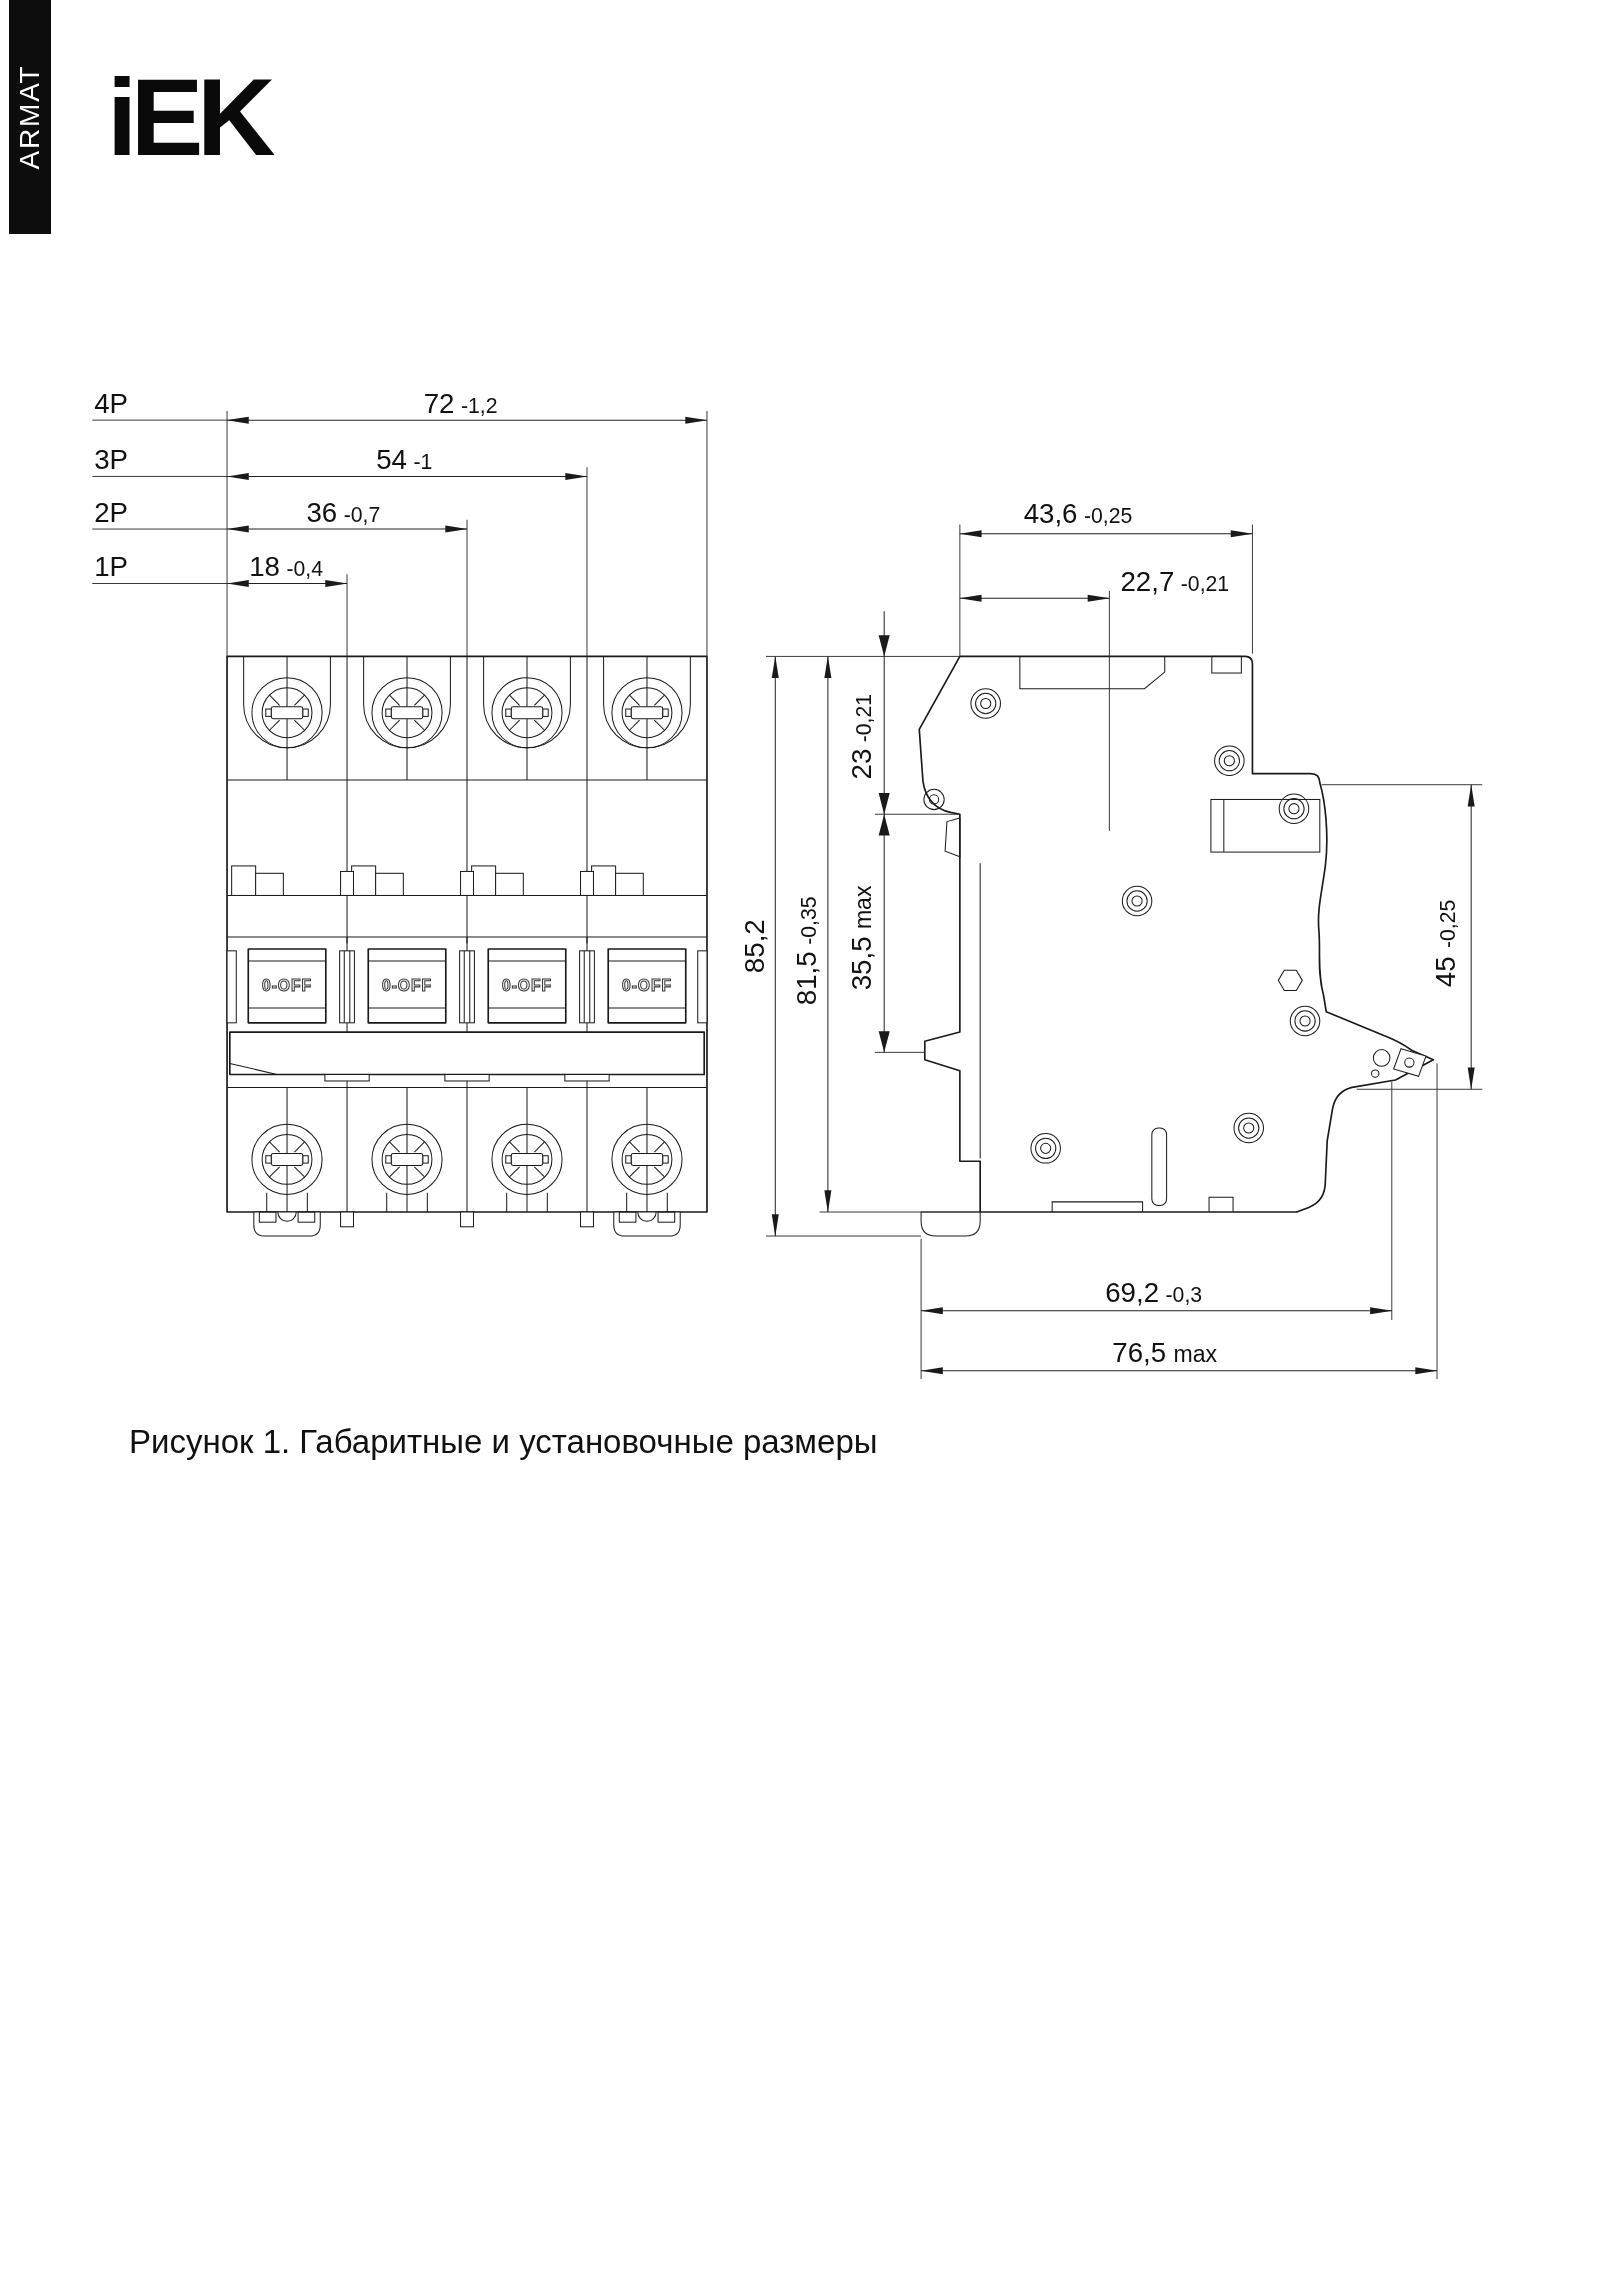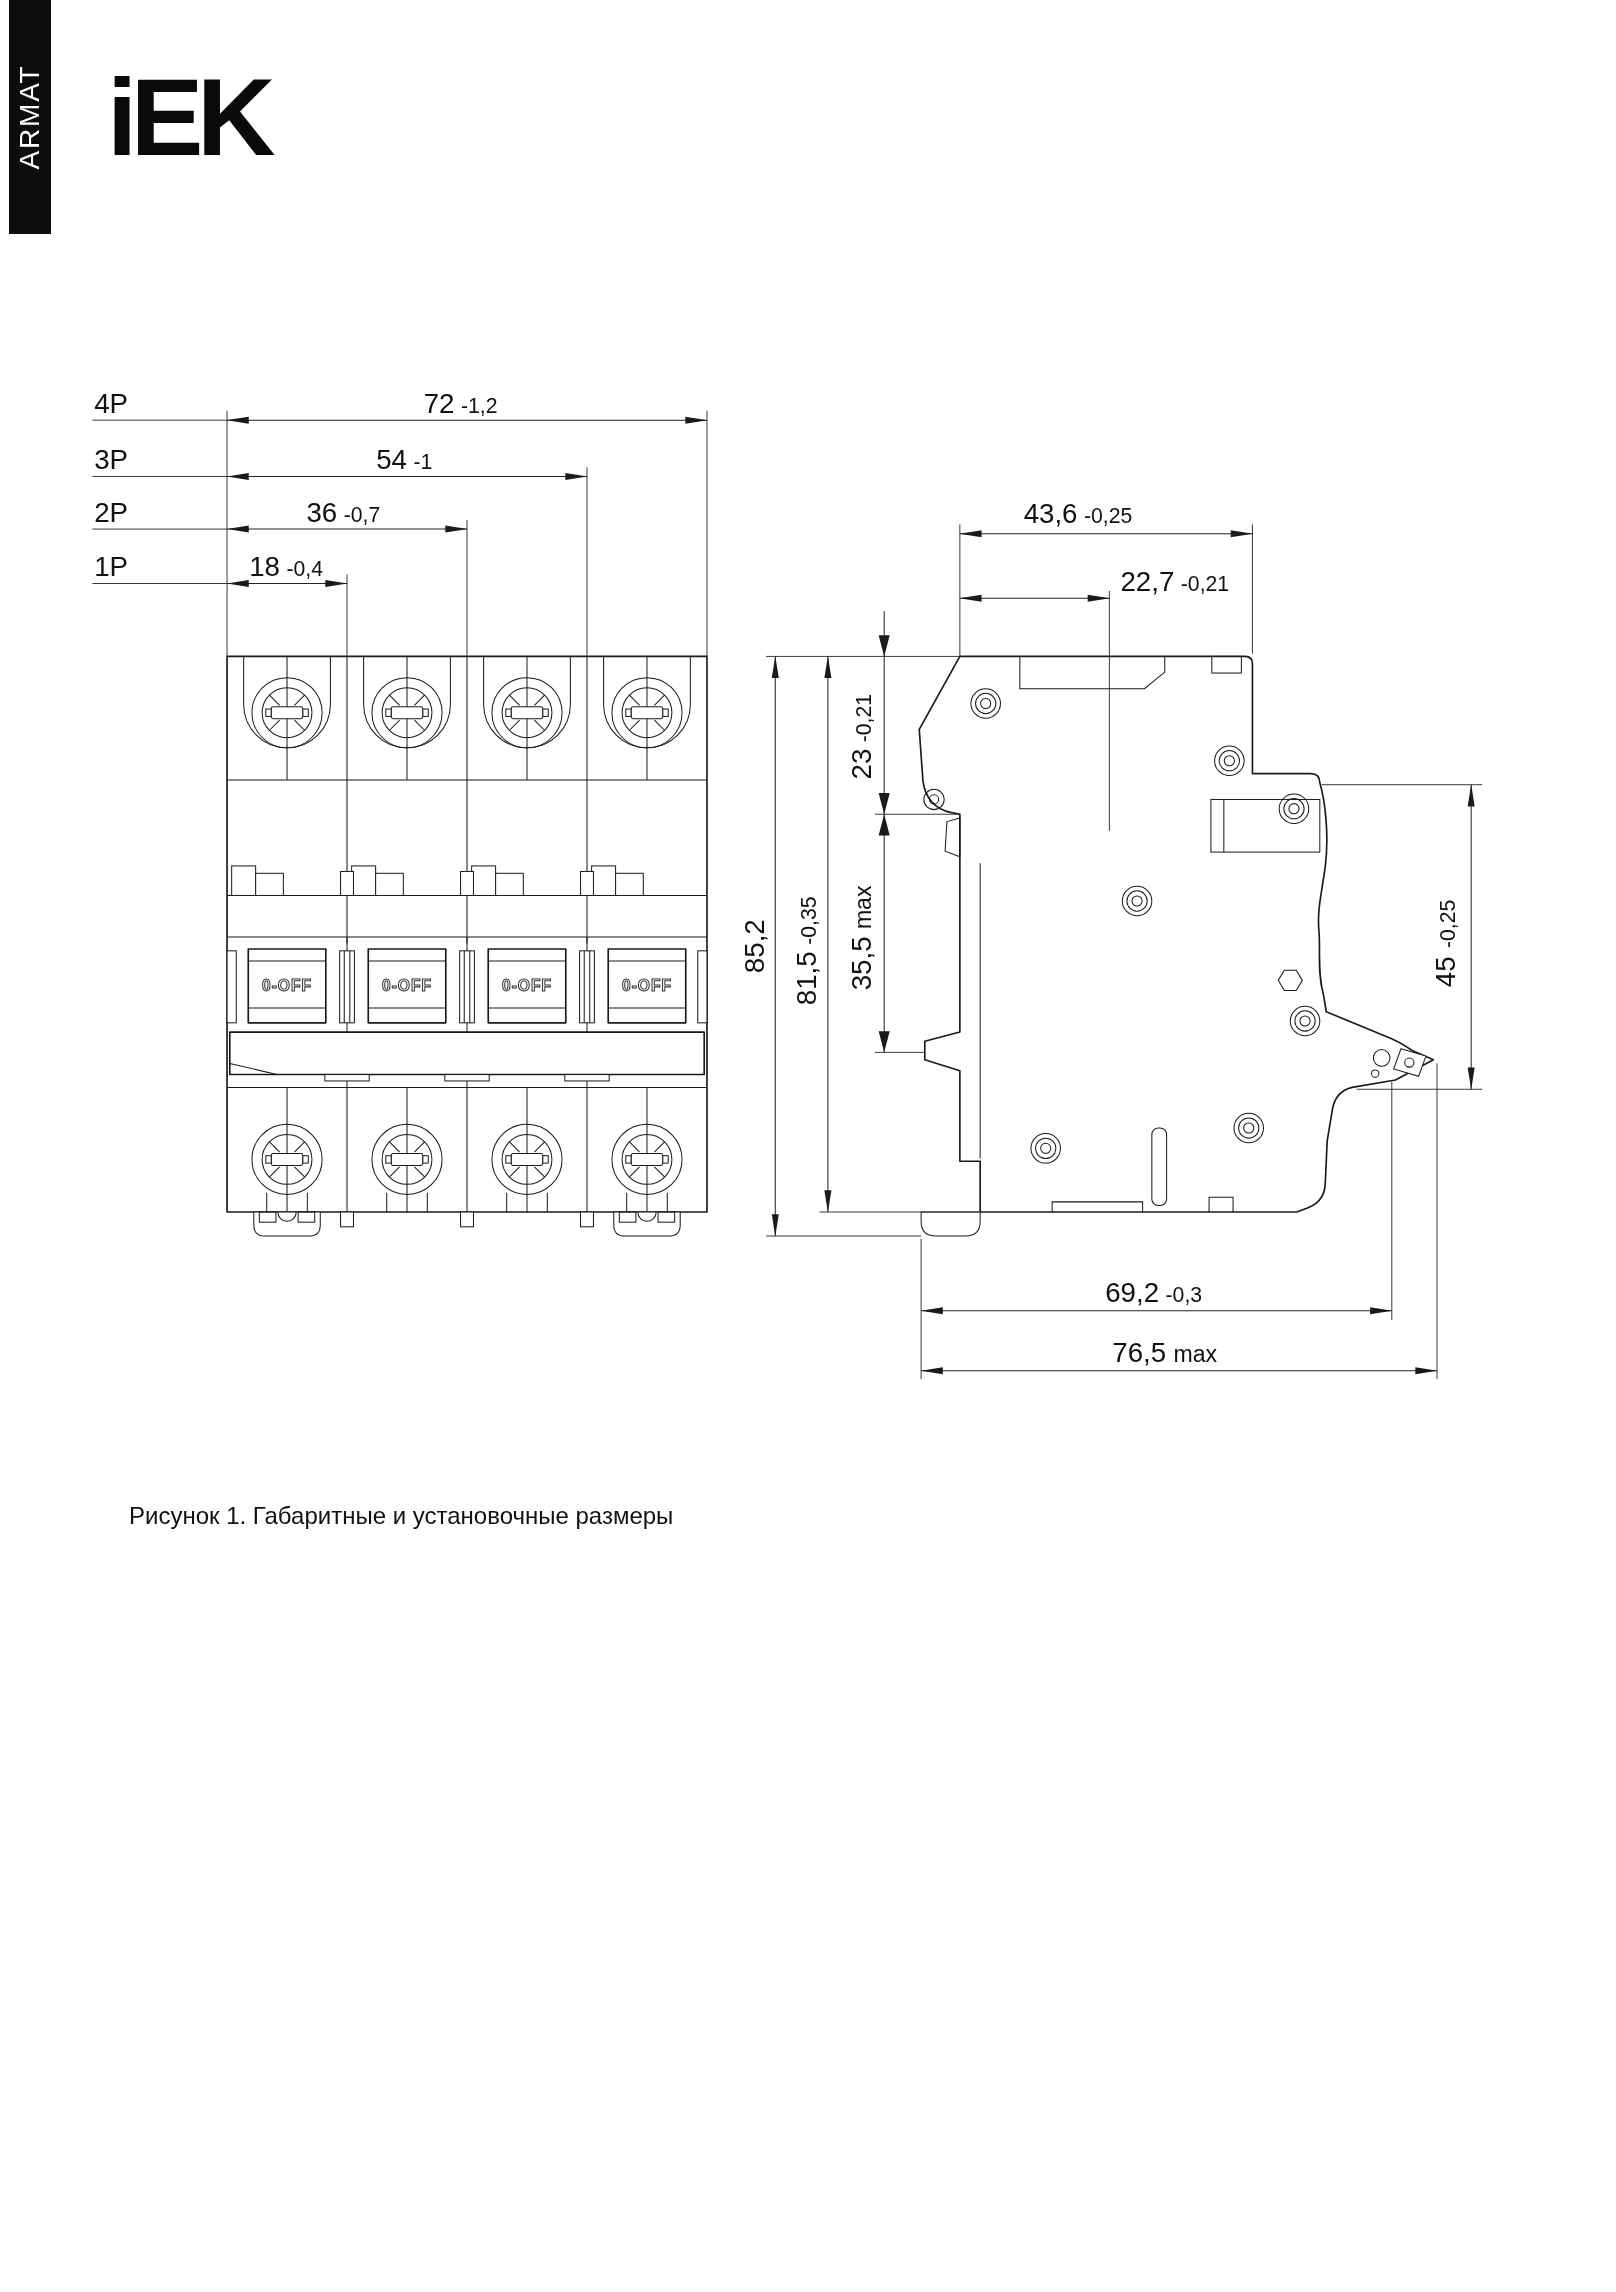--- a/index.html
+++ b/index.html
@@ -2,21 +2,21 @@
 <html style="font-size:14.8px"><head>
 <meta charset="utf-8">
 <style>
   html,body{margin:0;padding:0;background:#ffffff;}
   .page{position:relative;width:1617px;height:2293px;background:#fff;overflow:hidden;
         font-family:"Liberation Sans","DejaVu Sans",sans-serif;}
   .armat-bar{position:absolute;left:9.2px;top:0;width:42px;height:234px;background:#0d0d0d;}
   .armat-bar span{position:absolute;left:50%;top:50%;transform:translate(-50%,-50%) rotate(-90deg);
         color:#fff;font-size:28px;letter-spacing:1.8px;font-weight:400;white-space:nowrap;}
   .logo-text{font-weight:bold;font-size:118px;letter-spacing:-7px;fill:#0a0a0a;}
-  .caption{position:absolute;left:129px;top:1502px;font-size:24px;color:#111;}
+  .caption{position:absolute;left:129px;top:1423px;font-size:33px;color:#111;}
   svg text{fill:#111;}
   .dim .v{font-size:30px;}
   .dim .t{font-size:23px;}
   .dim .s{font-size:25px;}
   .plabel{font-size:30px;}
   .toggle-txt{font-size:17px;letter-spacing:1px;fill:#ffffff;stroke:#333;stroke-width:1.1px;font-weight:bold;}
   .outline{fill:#fff;stroke:#1a1a1a;stroke-width:1.8;stroke-linejoin:round;}
   .detail{fill:none;stroke:#1a1a1a;stroke-width:1.1;}
   .detailf{fill:#fff;stroke:#1a1a1a;stroke-width:1.1;}
   .dline{stroke:#222;stroke-width:1.1;fill:none;}

